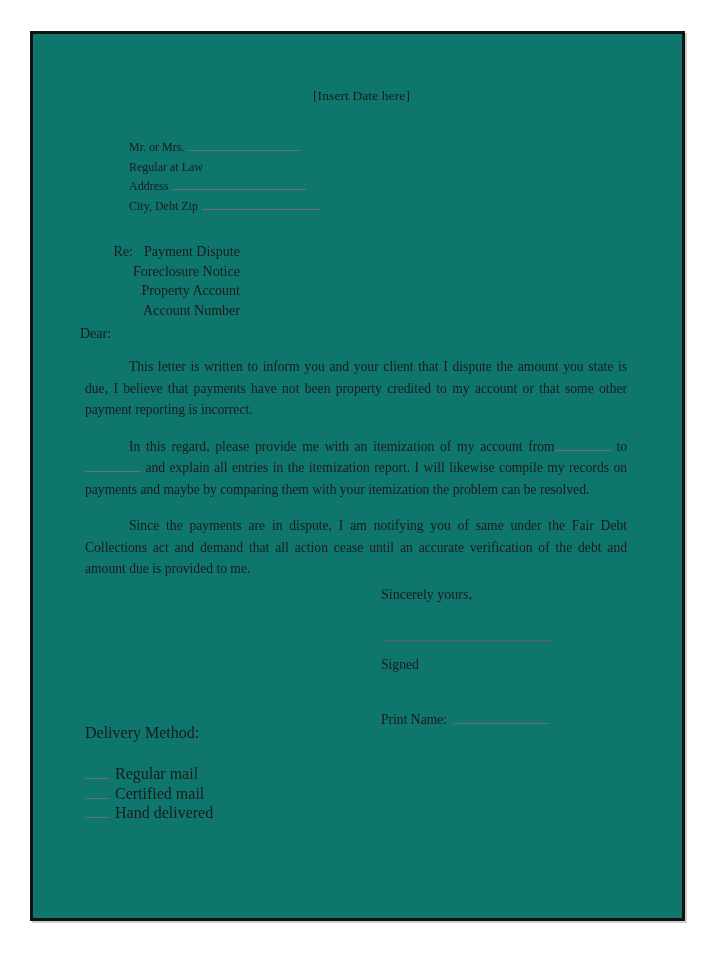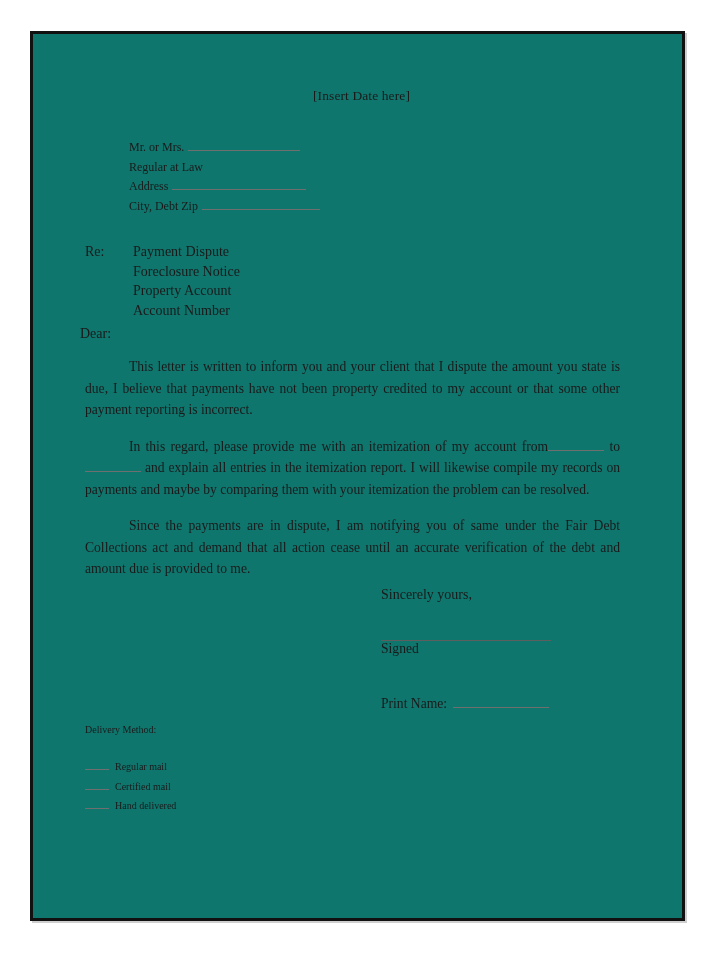--- a/index.html
+++ b/index.html
@@ -77,20 +77,21 @@
   .blank-addr  { width: 134px; }
   .blank-city  { width: 118px; }
 
   .re-block {
     position: absolute;
     left: 52px;
     top: 208px;
     font-size: 14px;
     line-height: 19.5px;
     display: flex;
+    text-align: right;
   }
   .re-label { width: 48px; flex: 0 0 48px; }
   .re-items { display: block; }
   .re-item  { display: block; white-space: nowrap; }
 
   .salutation {
     position: absolute;
     left: 47px;
     top: 292px;
     font-size: 14px;
@@ -99,21 +100,21 @@
   .body-block {
     position: absolute;
     left: 52px;
     top: 322px;
     width: 551px;
     font-size: 13.6px;
     line-height: 21.5px;
     text-align: justify;
   }
   .body-block p {
-    margin: 0 16px 15px 0;
+    margin: 0 9px 15px 0;
     text-indent: 44px;
   }
   .body-block p:last-child { margin-bottom: 0; }
   .inline-blank {
     display: inline-block;
     border-bottom: 1px solid #6f6f6f;
     height: 0.88em;
     vertical-align: baseline;
     width: 56px;
   }
@@ -128,41 +129,41 @@
 
   .sign-line {
     display: block;
     width: 170px;
     border-top: 1px solid #5e5e5e;
     margin-top: 37px;
   }
   .signed-label {
     display: block;
     font-size: 13.6px;
-    margin-top: 0;
+    margin-top: 16px;
   }
   .print-name-row {
     display: block;
     margin-top: 38px;
     font-size: 13.6px;
     white-space: nowrap;
   }
   .print-name-row .blank-print {
     display: inline-block;
     border-bottom: 1px solid #6f6f6f;
     width: 96px;
     height: 0.9em;
     margin-left: 6px;
   }
 
   .delivery-block {
     position: absolute;
     left: 52px;
     top: 690px;
-    font-size: 10px;
+    font-size: 16px;
   }
   .delivery-title { display: block; margin-bottom: 22px; }
   .delivery-option {
     display: block;
     white-space: nowrap;
     line-height: 19.5px;
   }
   .check-blank {
     display: inline-block;
     width: 24px;

